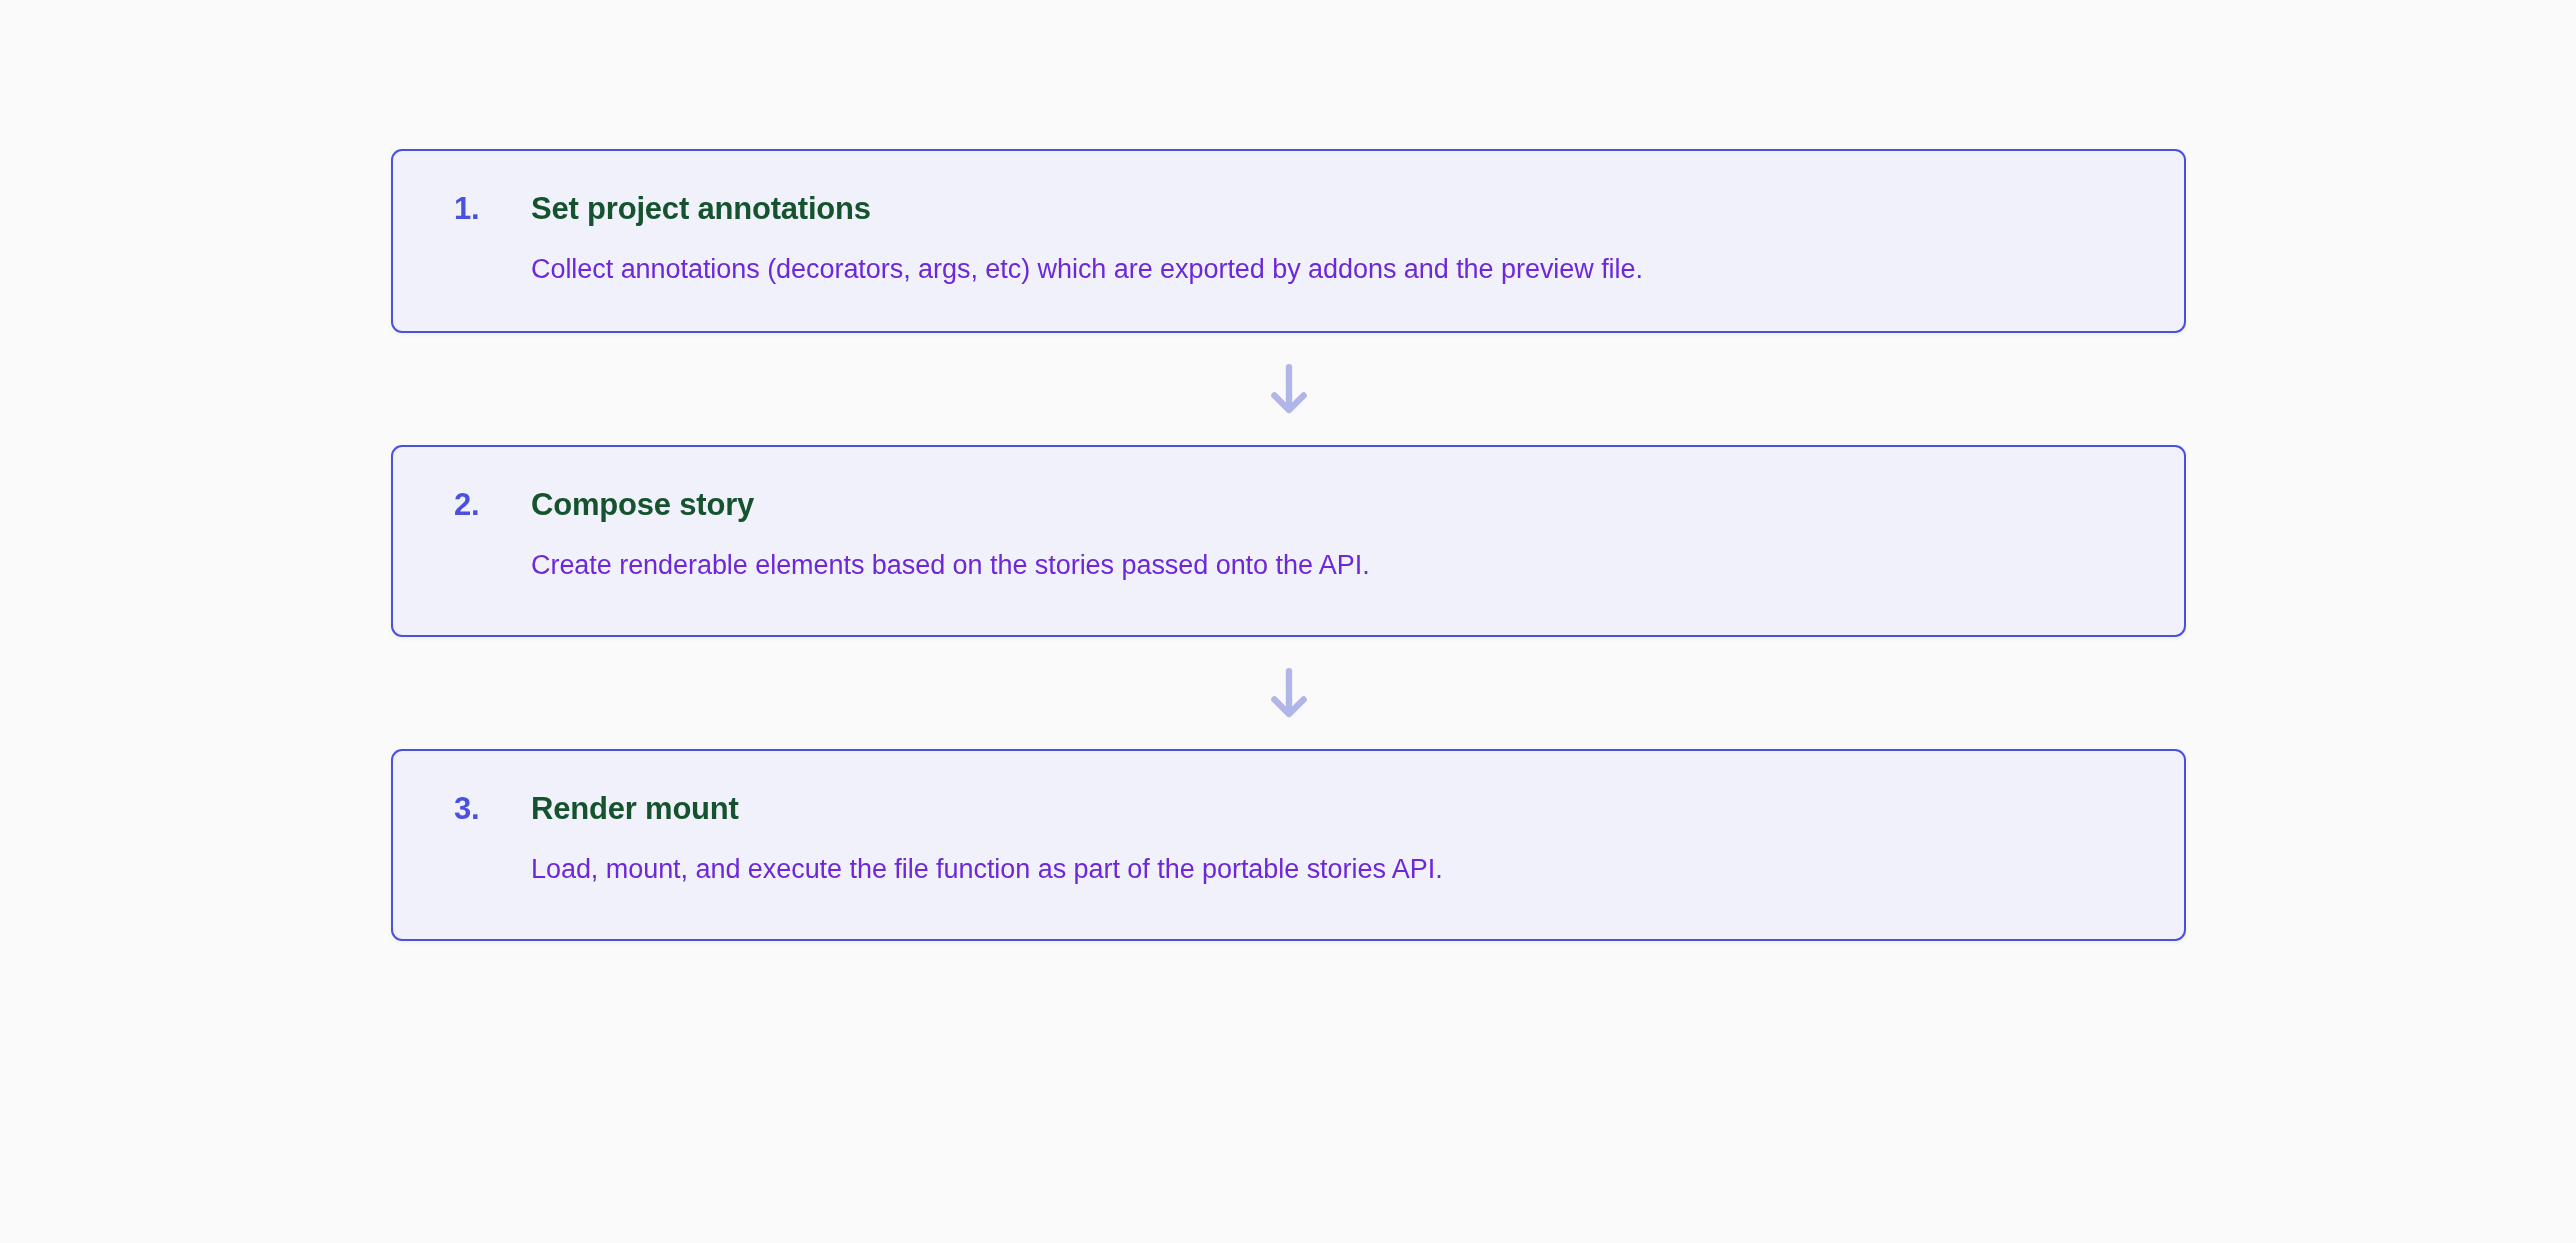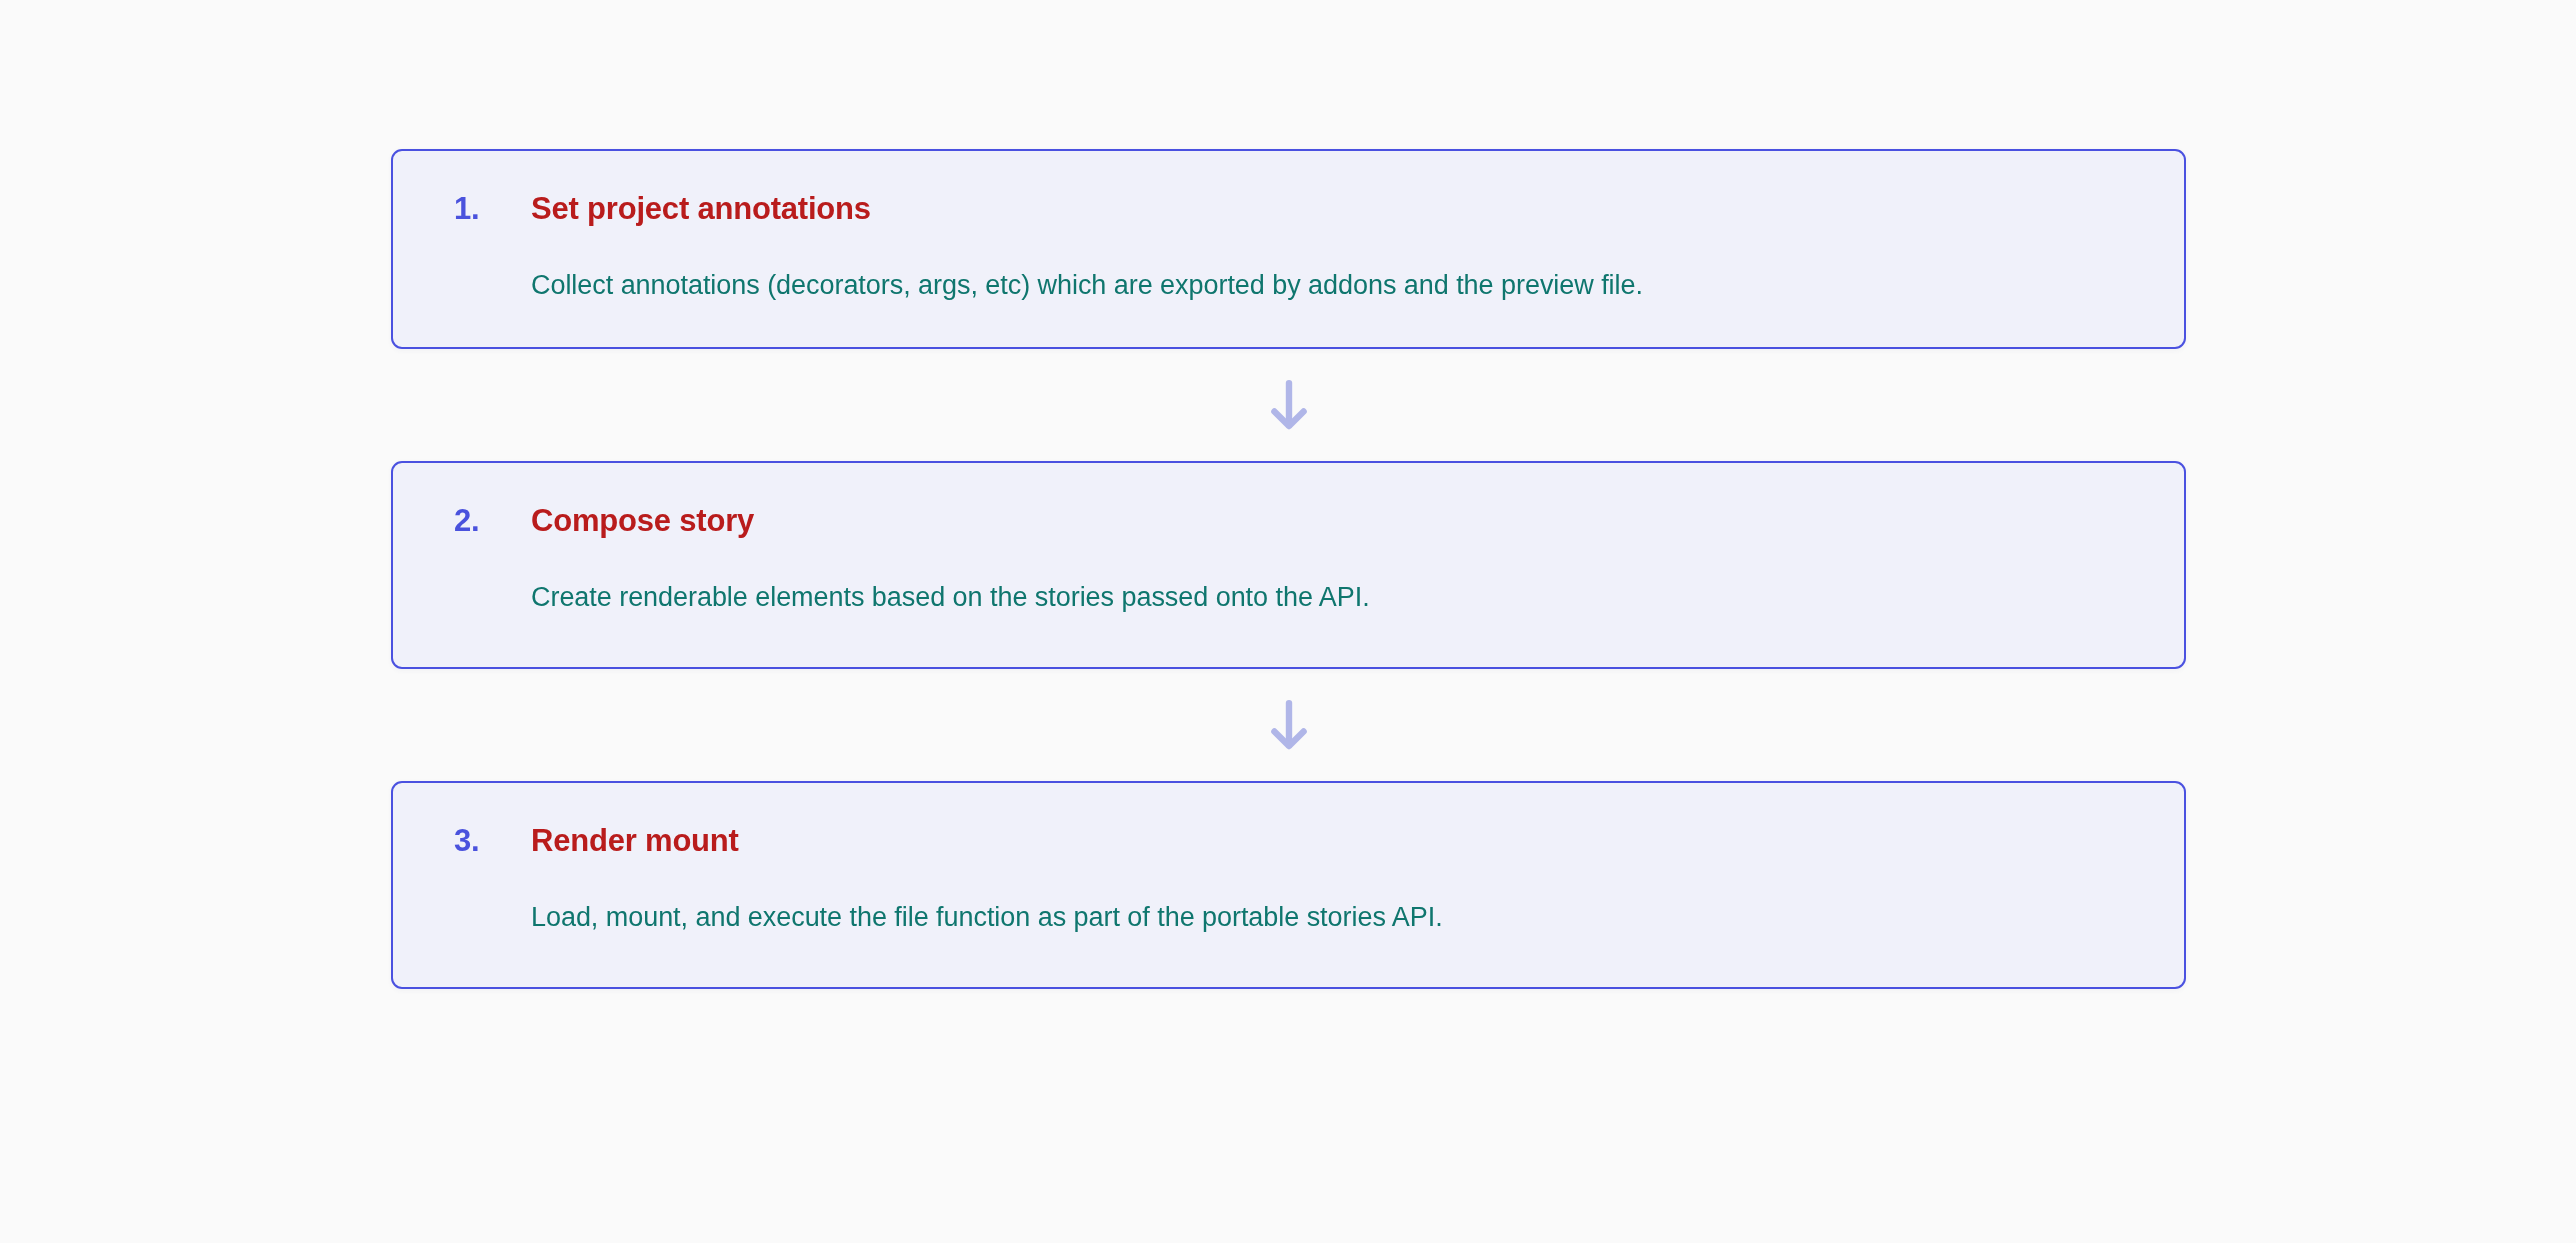--- a/index.html
+++ b/index.html
@@ -59,33 +59,33 @@
     color:#4a52dd;
     font-size:31px;
     font-weight:700;
     line-height:1;
     width:77px;
     flex:0 0 77px;
     letter-spacing:-0.2px;
   }
 
   .step-title {
-    color:#b91c1c;
+    color:#14532d;
     font-size:31px;
     font-weight:700;
     line-height:1.15;
     letter-spacing:-0.2px;
   }
 
   .step-desc {
-    color:#0f766e;
+    color:#6d28d9;
     font-size:27px;
     font-weight:400;
     line-height:1.35;
-    margin-top:40px;
+    margin-top:24px;
     margin-left:77px;
     letter-spacing:-0.05px;
   }
 
   
   .card-1 .card-inner { padding-top:40px; padding-bottom:44px; }
   .card-2 .card-inner { padding-top:40px; padding-bottom:52px; }
   .card-3 .card-inner { padding-top:40px; padding-bottom:52px; }
 
   .arrow-connector {

